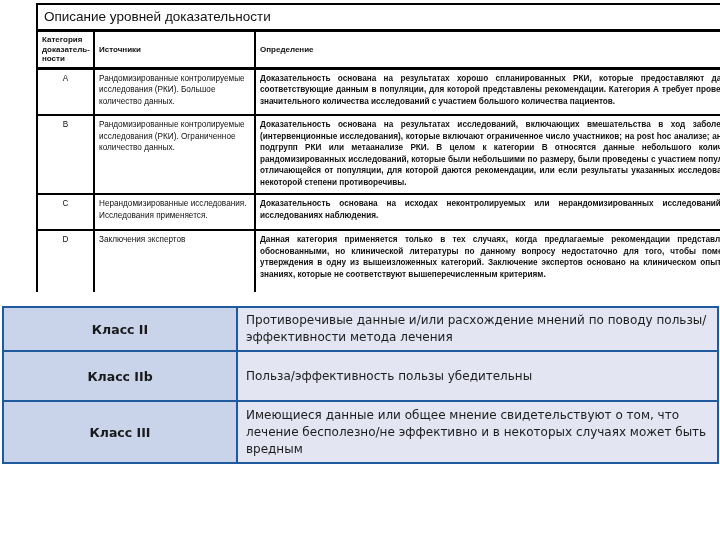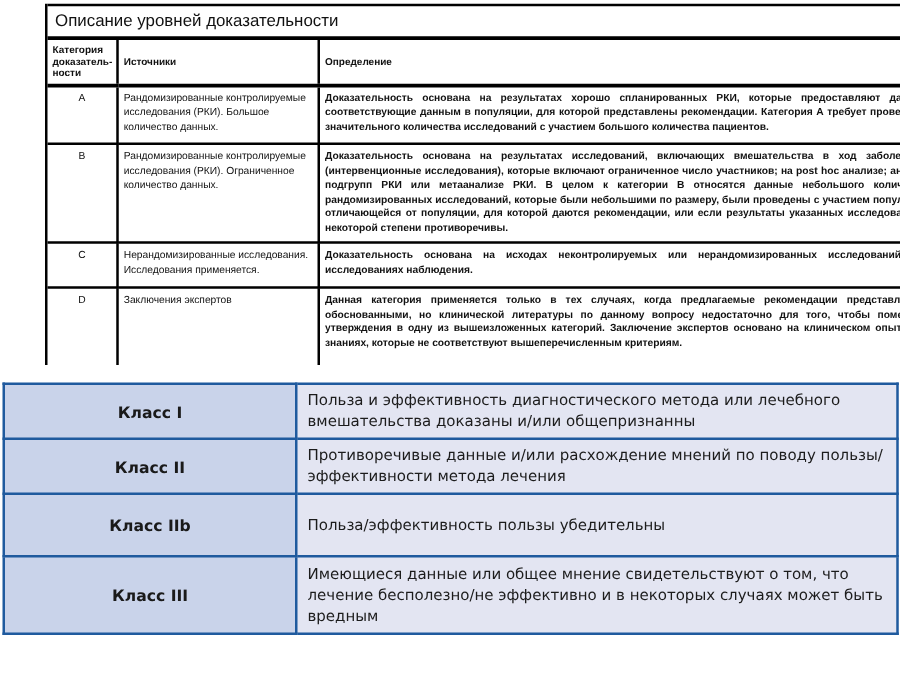--- a/index.html
+++ b/index.html
@@ -66,24 +66,20 @@
       <td class="cat">D</td>
       <td>Заключения экспертов</td>
       <td class="def-text">Данная категория применяется только в тех случаях, когда предлагаемые рекомендации представляются обоснованными, но клинической литературы по данному вопросу недостаточно для того, чтобы поместить утверждения в одну из вышеизложенных категорий. Заключение экспертов основано на клиническом опыте или знаниях, которые не соответствуют вышеперечисленным критериям.</td>
     </tr>
   </tbody>
     </table>
 </div>
 
 <table class="classes">
   <tbody>
-      <tr class="r1">
-    <td class="cls-name">Класс I</td>
-    <td class="cls-def">Польза и эффективность диагностического метода или лечебного вмешательства доказаны и/или общепризнанны</td>
-  </tr>
   <tr class="r2">
     <td class="cls-name">Класс II</td>
     <td class="cls-def">Противоречивые данные и/или расхождение мнений по поводу пользы/эффективности метода лечения</td>
   </tr>
   <tr class="r4">
     <td class="cls-name">Класс IIb</td>
     <td class="cls-def">Польза/эффективность пользы убедительны</td>
   </tr>
   <tr class="r5">
     <td class="cls-name">Класс III</td>

